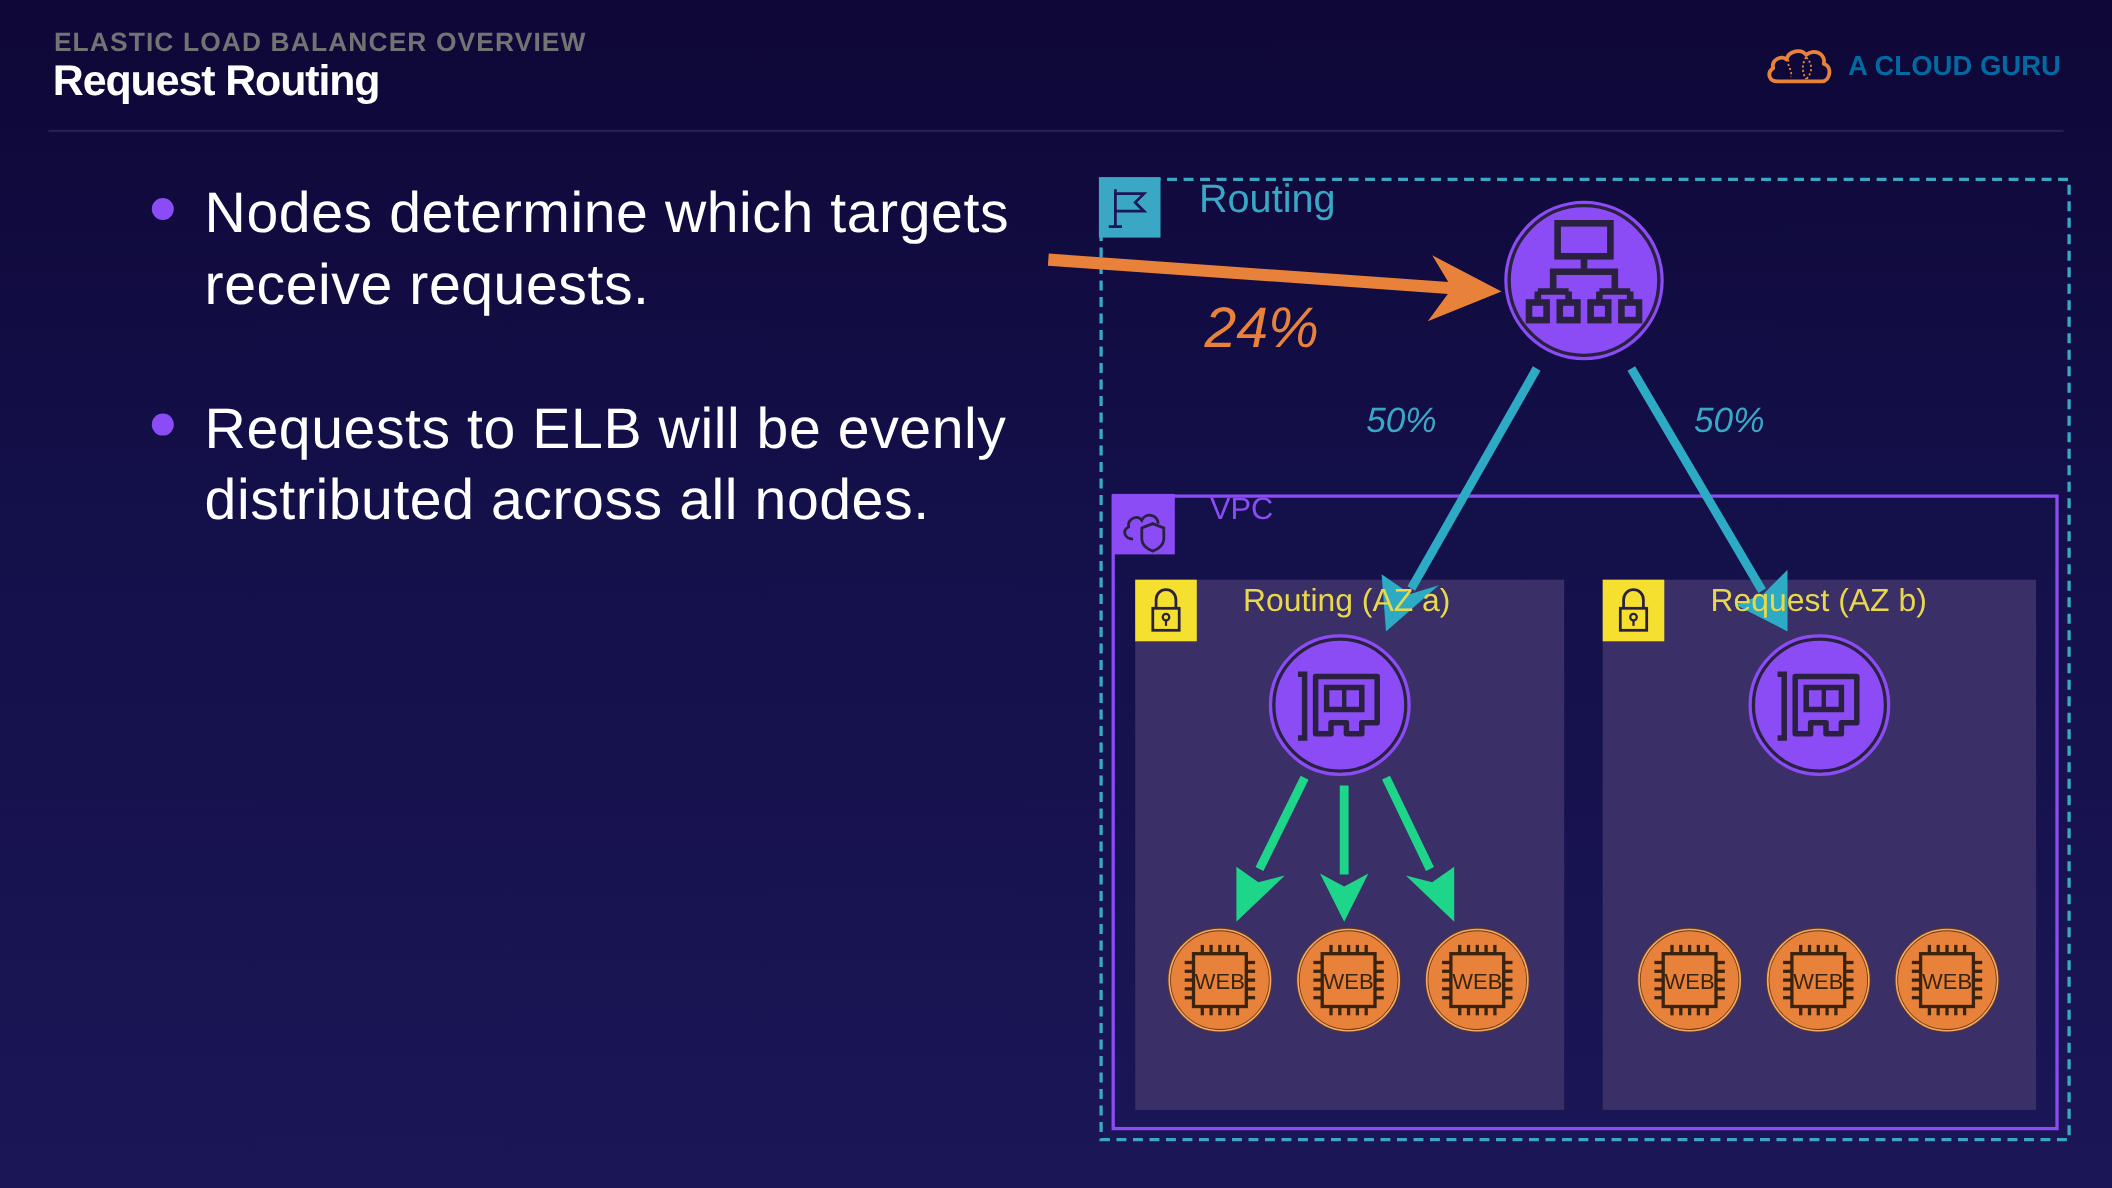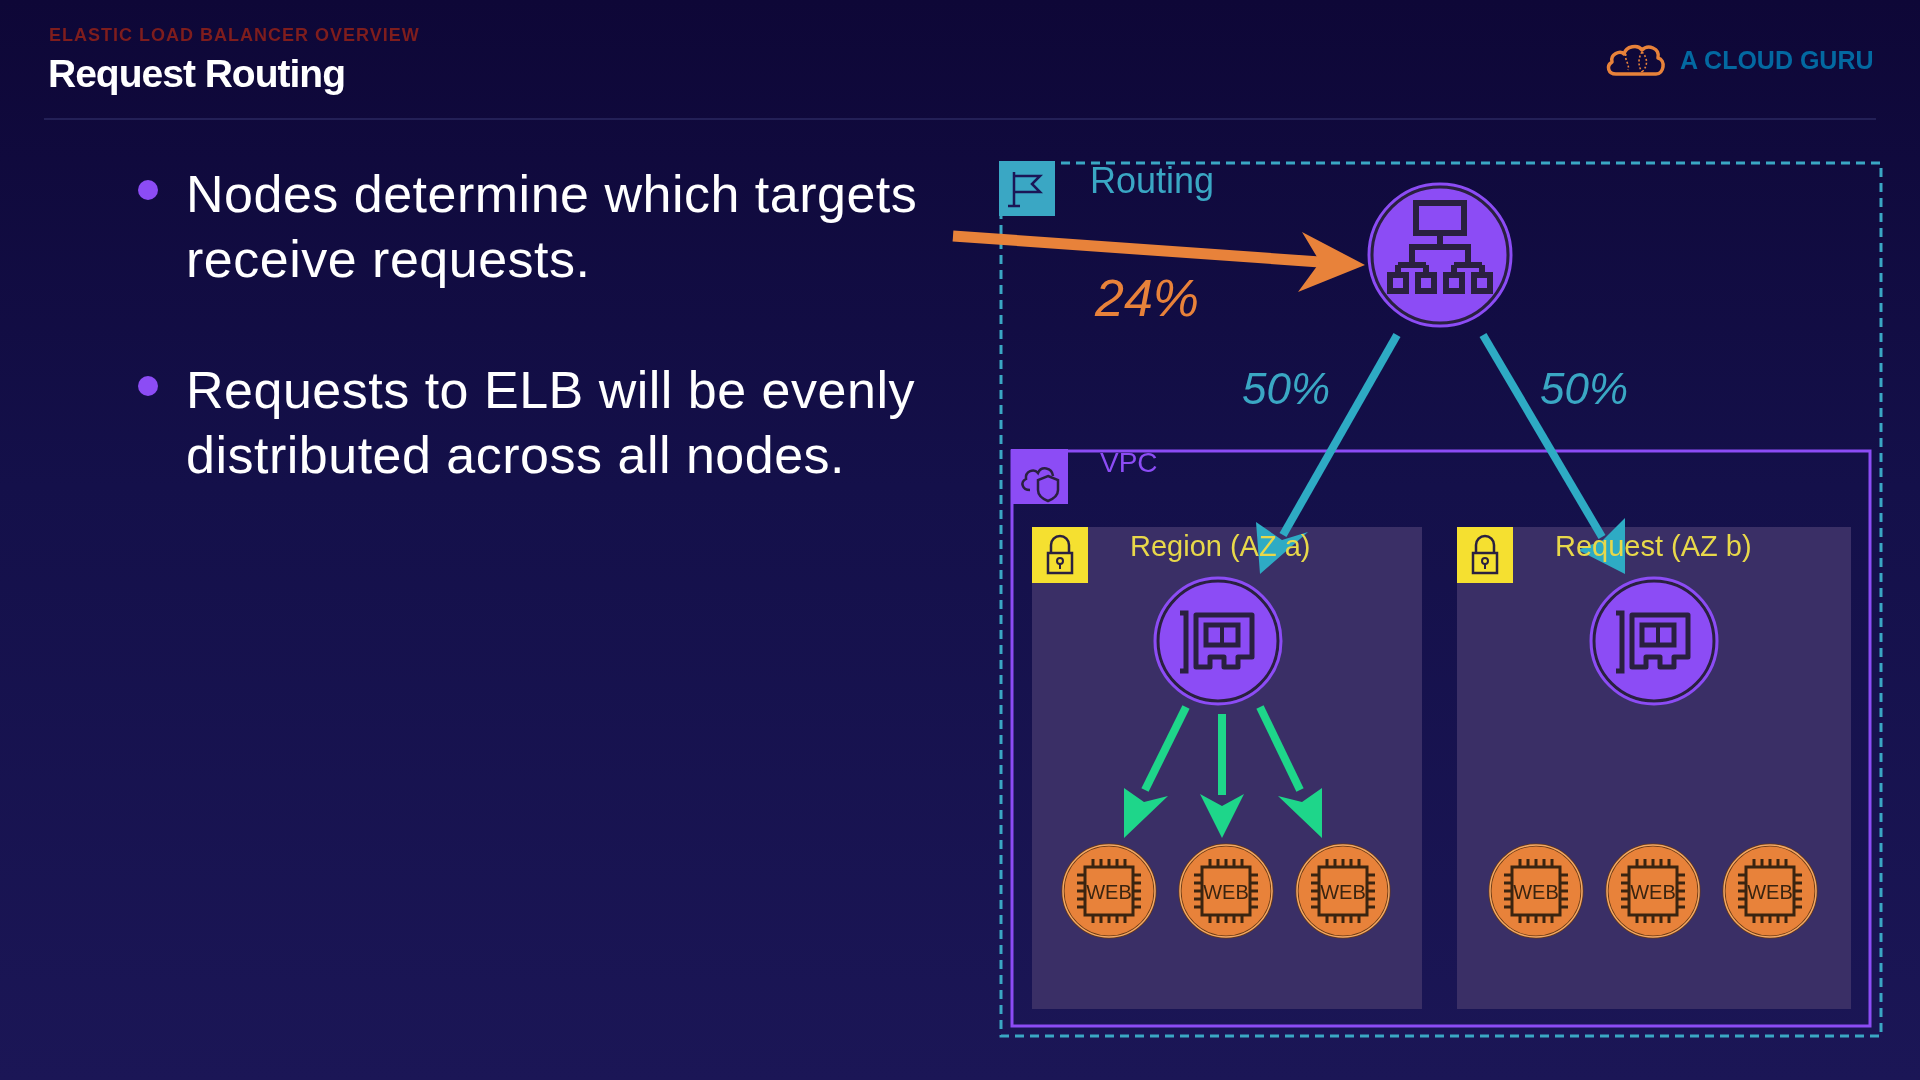--- a/index.html
+++ b/index.html
@@ -1,34 +1,34 @@
 <!DOCTYPE html>
 <html><head>
 <meta charset="utf-8">
 <style>
   html,body{margin:0;padding:0;}
   body{width:1920px;height:1080px;overflow:hidden;position:relative;
     background:linear-gradient(180deg,#0e0737 0%,#14104a 45%,#1b1656 100%);
     font-family:"Liberation Sans",sans-serif;color:#fff;}
-  .eyebrow{position:absolute;left:49px;top:25px;font-size:18px;font-weight:700;letter-spacing:1px;color:#7f1d1d;}
+  .eyebrow{position:absolute;left:49px;top:25px;font-size:24px;font-weight:700;letter-spacing:1px;color:#737373;}
   .title{position:absolute;left:48px;top:52px;font-size:39px;font-weight:700;letter-spacing:-1px;color:#fff;}
   .rule{position:absolute;left:44px;top:118px;width:1832px;height:2px;background:#232057;}
   .brand{position:absolute;left:1604px;top:40px;display:flex;align-items:center;gap:12px;}
   .brand-text{font-size:25px;font-weight:700;color:#0369a1;letter-spacing:0px;}
   .bullets{position:absolute;left:130px;top:162px;width:800px;}
   .bullet{position:relative;padding-left:56px;font-size:52px;line-height:65px;color:#fff;margin-bottom:66px;letter-spacing:0.5px;}
   .bullet .dot{position:absolute;left:8px;top:18px;width:20px;height:20px;border-radius:50%;background:#8c4cf5;}
   svg.diagram{position:absolute;left:0;top:0;}
   .lbl{position:absolute;white-space:nowrap;}
   .region-lbl{left:1090px;top:160px;font-size:36px;color:#3aa7c4;}
   .vpc-lbl{left:1100px;top:447px;font-size:28px;color:#8c4cf5;}
   .subnet-lbl{font-size:29px;color:#e8d84a;}
   .pct{font-style:italic;}
   .pct100{left:1095px;top:268px;font-size:52px;color:#e8823a;}
-  .pct50{font-size:44px;color:#3aa7c4;}
+  .pct50{font-size:32px;color:#3aa7c4;}
 </style>
 </head>
 <body>
 
 <div class="eyebrow">ELASTIC LOAD BALANCER OVERVIEW</div>
 <div class="title">Request Routing</div>
 <div class="rule"></div>
 <div class="brand">
   <svg width="64" height="40" viewBox="0 0 64 40">
     <path d="M12 34 C4 34 2 26 8 22 C6 14 16 10 20 14 C22 6 34 4 38 10 C44 4 56 8 54 18 C62 20 60 34 52 34 Z" fill="none" stroke="#e8823a" stroke-width="3.5" stroke-linejoin="round"></path>
@@ -185,17 +185,17 @@
       </g>
       <g transform="translate(1770,891)">
         <use href="#chip"></use>
         <text x="0" y="8" text-anchor="middle" font-family="&quot;Liberation Sans&quot;, sans-serif" font-size="20" fill="#3a2410">WEB</text>
       </g>
     </g>
 </svg>
 
 <div class="lbl region-lbl">Routing</div>
 <div class="lbl vpc-lbl">VPC</div>
-<div class="lbl subnet-lbl" style="left:1130px;top:530px;">Region (AZ a)</div>
+<div class="lbl subnet-lbl" style="left:1130px;top:530px;">Routing (AZ a)</div>
 <div class="lbl subnet-lbl" style="left:1555px;top:530px;">Request (AZ b)</div>
 <div class="lbl pct pct100">24%</div>
 <div class="lbl pct pct50" style="left:1242px;top:364px;">50%</div>
 <div class="lbl pct pct50" style="left:1540px;top:364px;">50%</div>
 
 </body></html>

